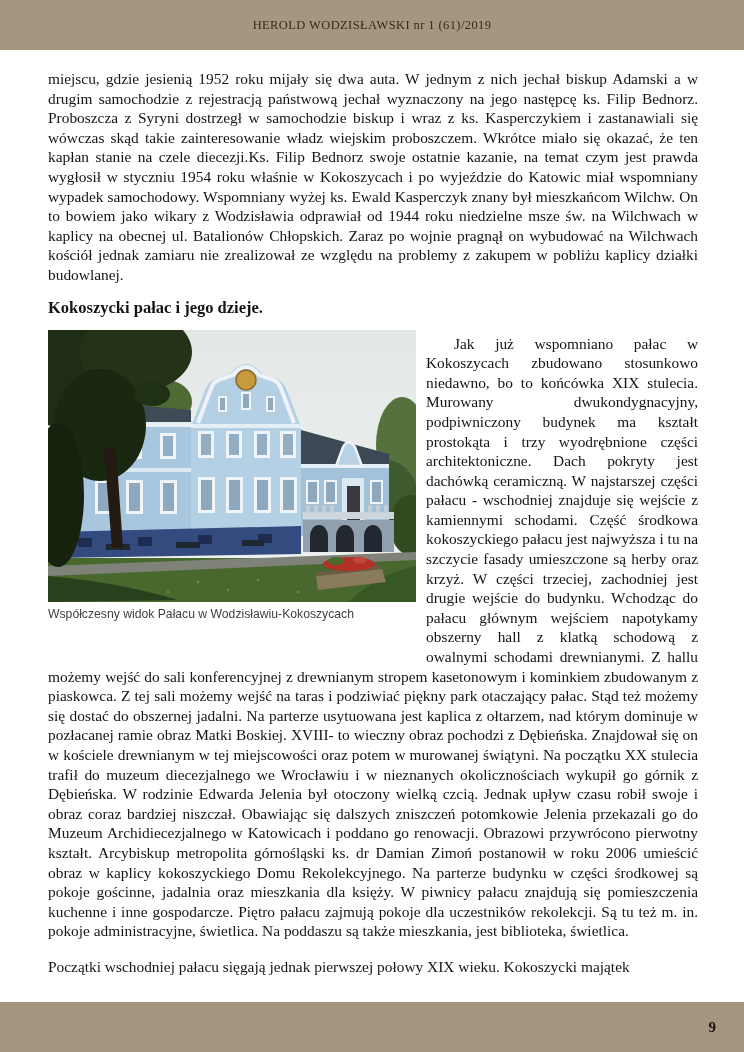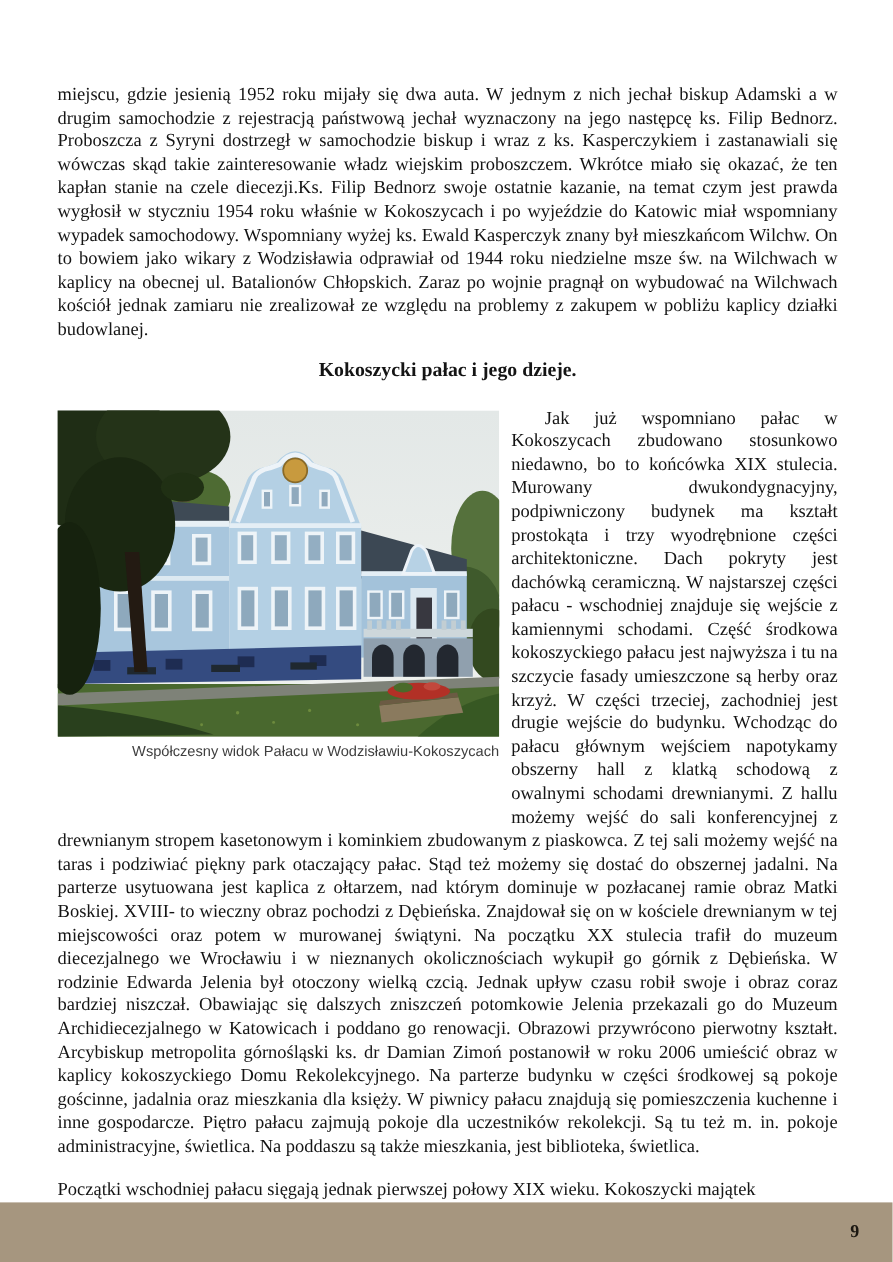--- a/index.html
+++ b/index.html
@@ -27,44 +27,47 @@
   }
   .content{
     position:absolute;top:69px;left:48px;width:650px;
   }
   .para{
     font-size:15.4px;line-height:19.6px;
     text-align:justify;
     margin:0;
   }
   .section-heading{
-    text-align:center;font-weight:bold;font-size:16.5px;
-    margin:13px 0 21px 0;
+    text-align:left;font-weight:bold;font-size:16.5px;
+    margin:13px 0 9px 0;
   }
   figure.photo-fig{
     float:left;
     width:368px;
     margin:3px 10px 42px 0;
     padding:0;
   }
   .photo-frame{width:368px;height:272px;display:block;}
   figcaption{
-    text-align:right;
+    text-align:left;
     font-family:"Liberation Sans","DejaVu Sans",sans-serif;
     font-size:12.2px;color:#3f3f3f;
     padding-top:5px;
   }
   .para.indent{text-indent:28px;}
   .para.cont{margin-top:16px;}
 </style>
 </head>
 <body>
 
 <div class="page">
 
+  <div class="band top">
+    <span class="band-title">HEROLD WODZISŁAWSKI nr 1 (61)/2019</span>
+  </div>
 
   <div class="content">
 
     <p class="para">miejscu, gdzie jesienią 1952 roku mijały się dwa auta. W jednym z nich jechał biskup Adamski a w drugim samochodzie z rejestracją państwową jechał wyznaczony na jego następcę ks. Filip Bednorz. Proboszcza z Syryni dostrzegł w samochodzie biskup i wraz z ks. Kasperczykiem i zastanawiali się wówczas skąd takie zainteresowanie władz wiejskim proboszczem. Wkrótce miało się okazać, że ten kapłan stanie na czele diecezji.Ks. Filip Bednorz swoje ostatnie kazanie, na temat czym jest prawda wygłosił w styczniu 1954 roku właśnie w Kokoszycach i po wyjeździe do Katowic miał wspomniany wypadek samochodowy. Wspomniany wyżej ks. Ewald Kasperczyk znany był mieszkańcom Wilchw. On to bowiem jako wikary z Wodzisławia odprawiał od 1944 roku niedzielne msze św. na Wilchwach w kaplicy na obecnej ul. Batalionów Chłopskich. Zaraz po wojnie pragnął on wybudować na Wilchwach kościół jednak zamiaru nie zrealizował ze względu na problemy z zakupem w pobliżu kaplicy działki budowlanej.</p>
 
     <h2 class="section-heading">Kokoszycki pałac i jego dzieje.</h2>
 
     <figure class="photo-fig">
       <svg class="photo-frame" viewBox="0 0 368 272" preserveAspectRatio="none" xmlns="http://www.w3.org/2000/svg">
 

